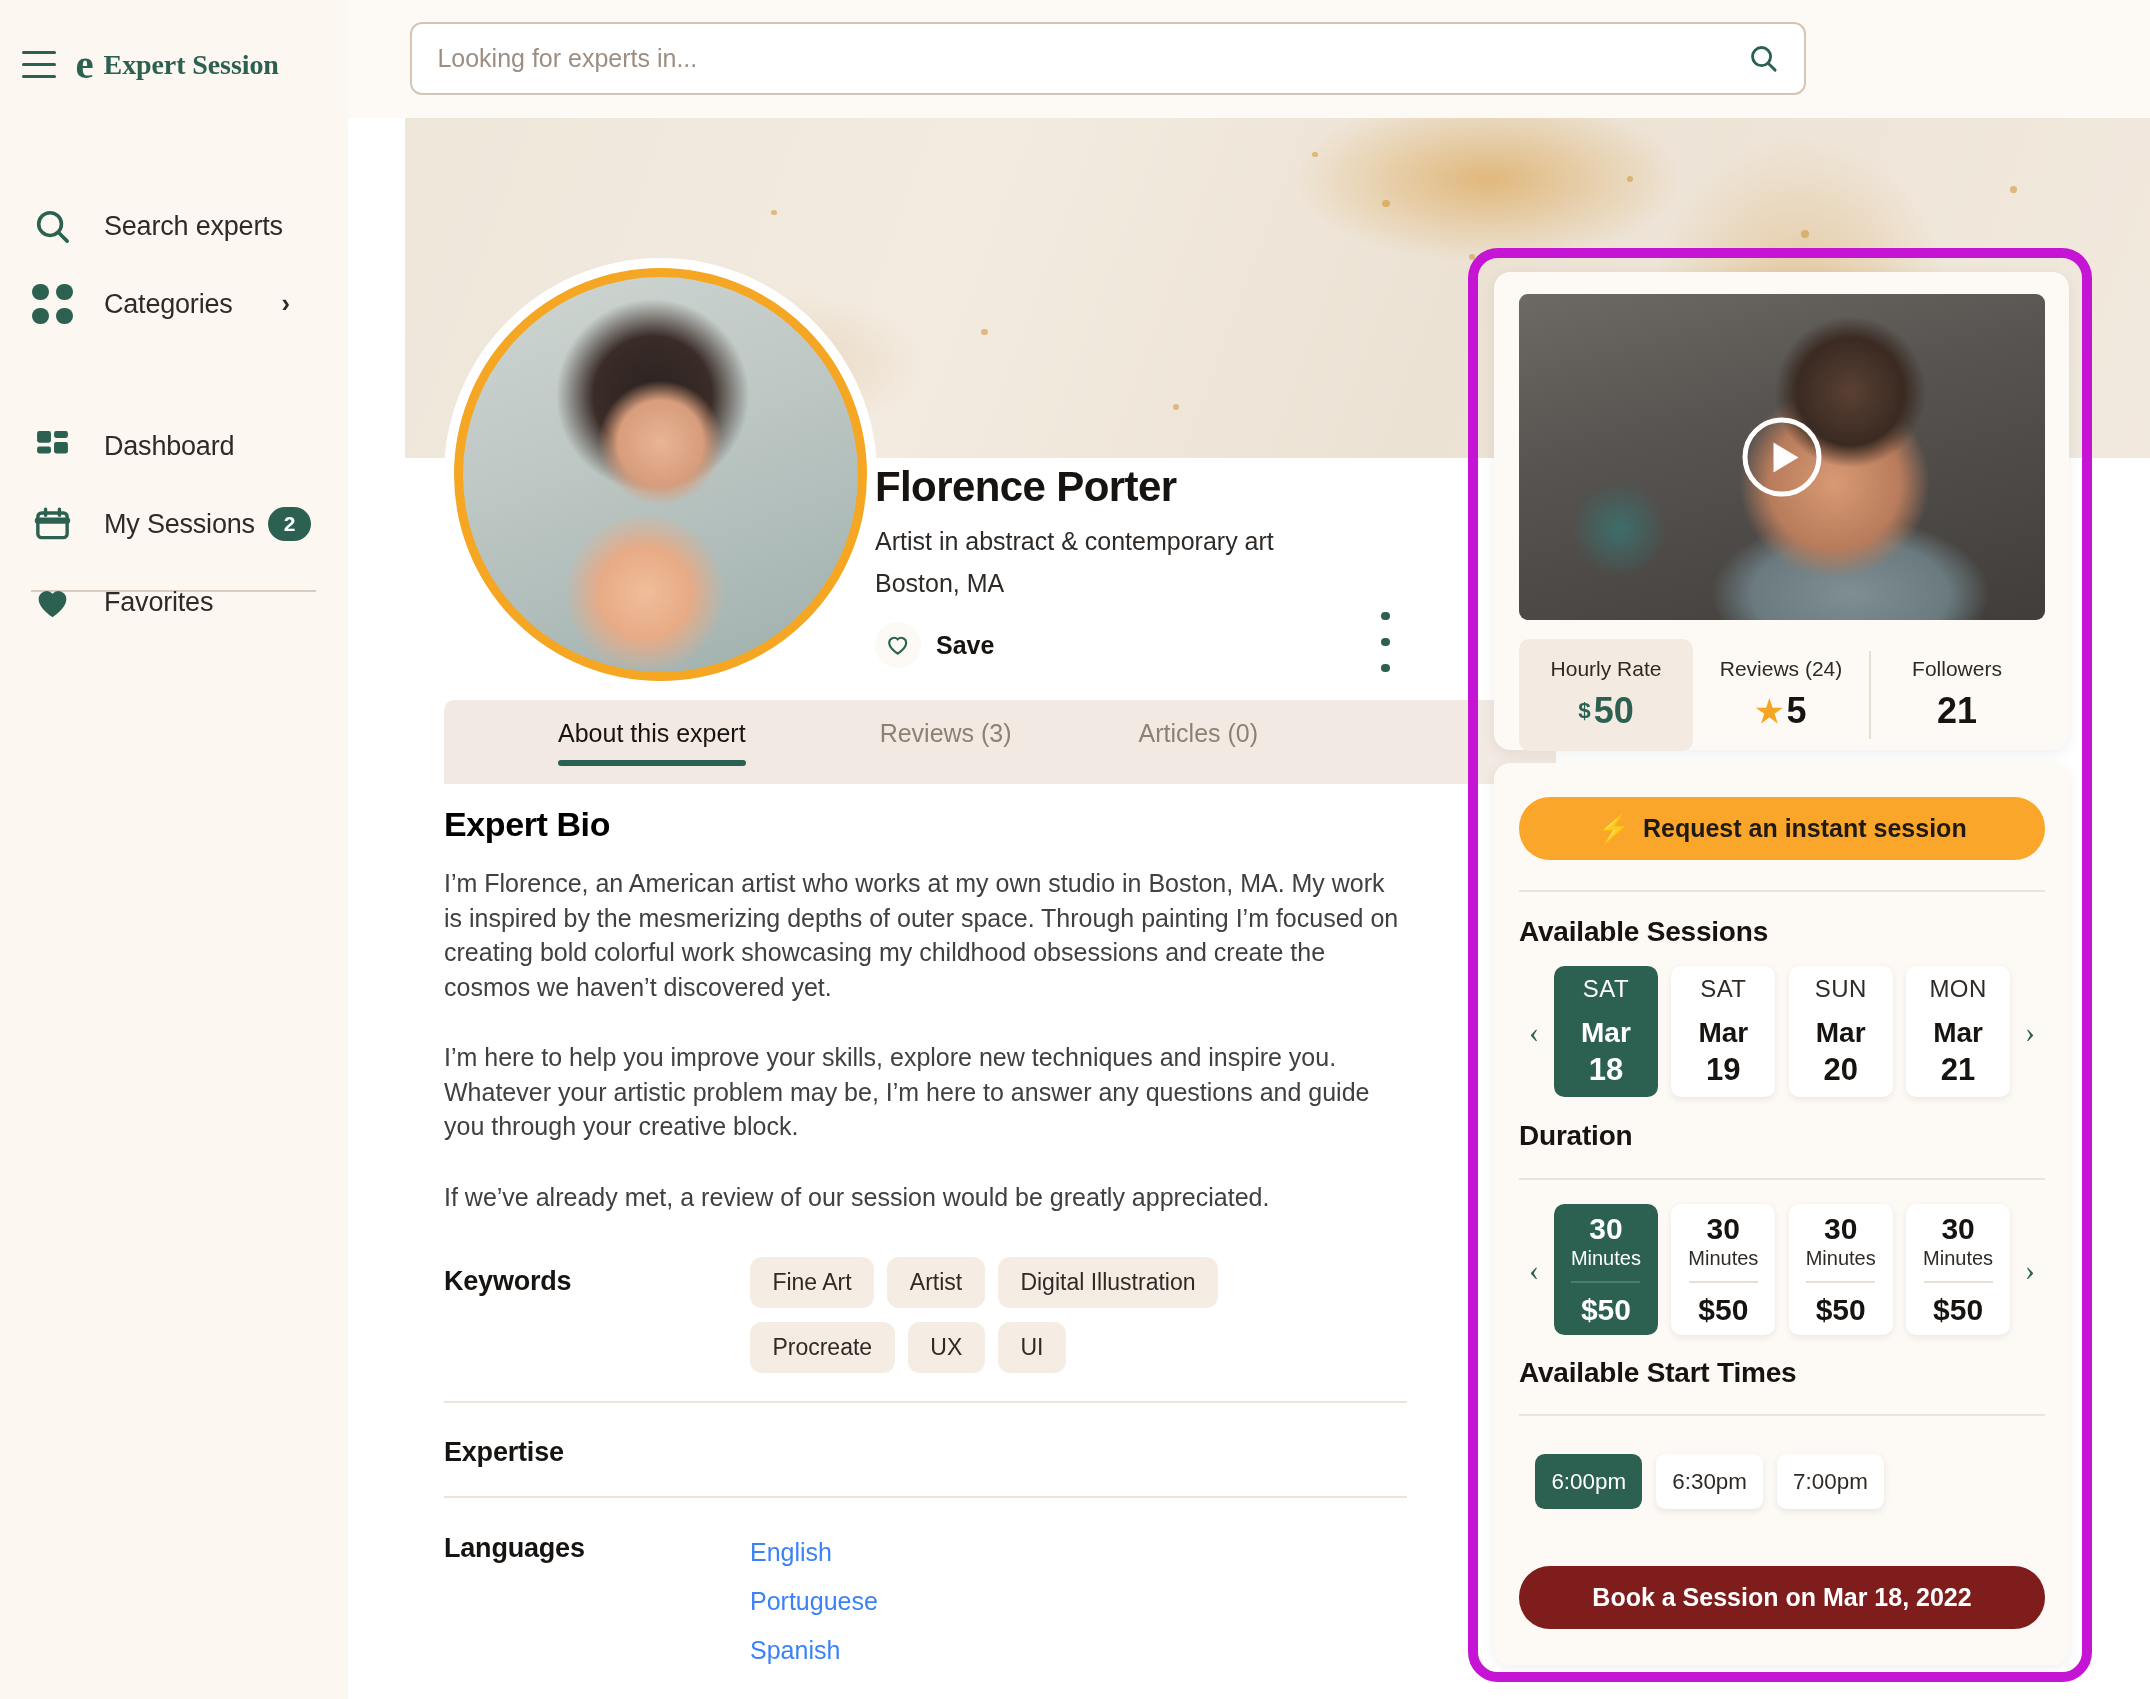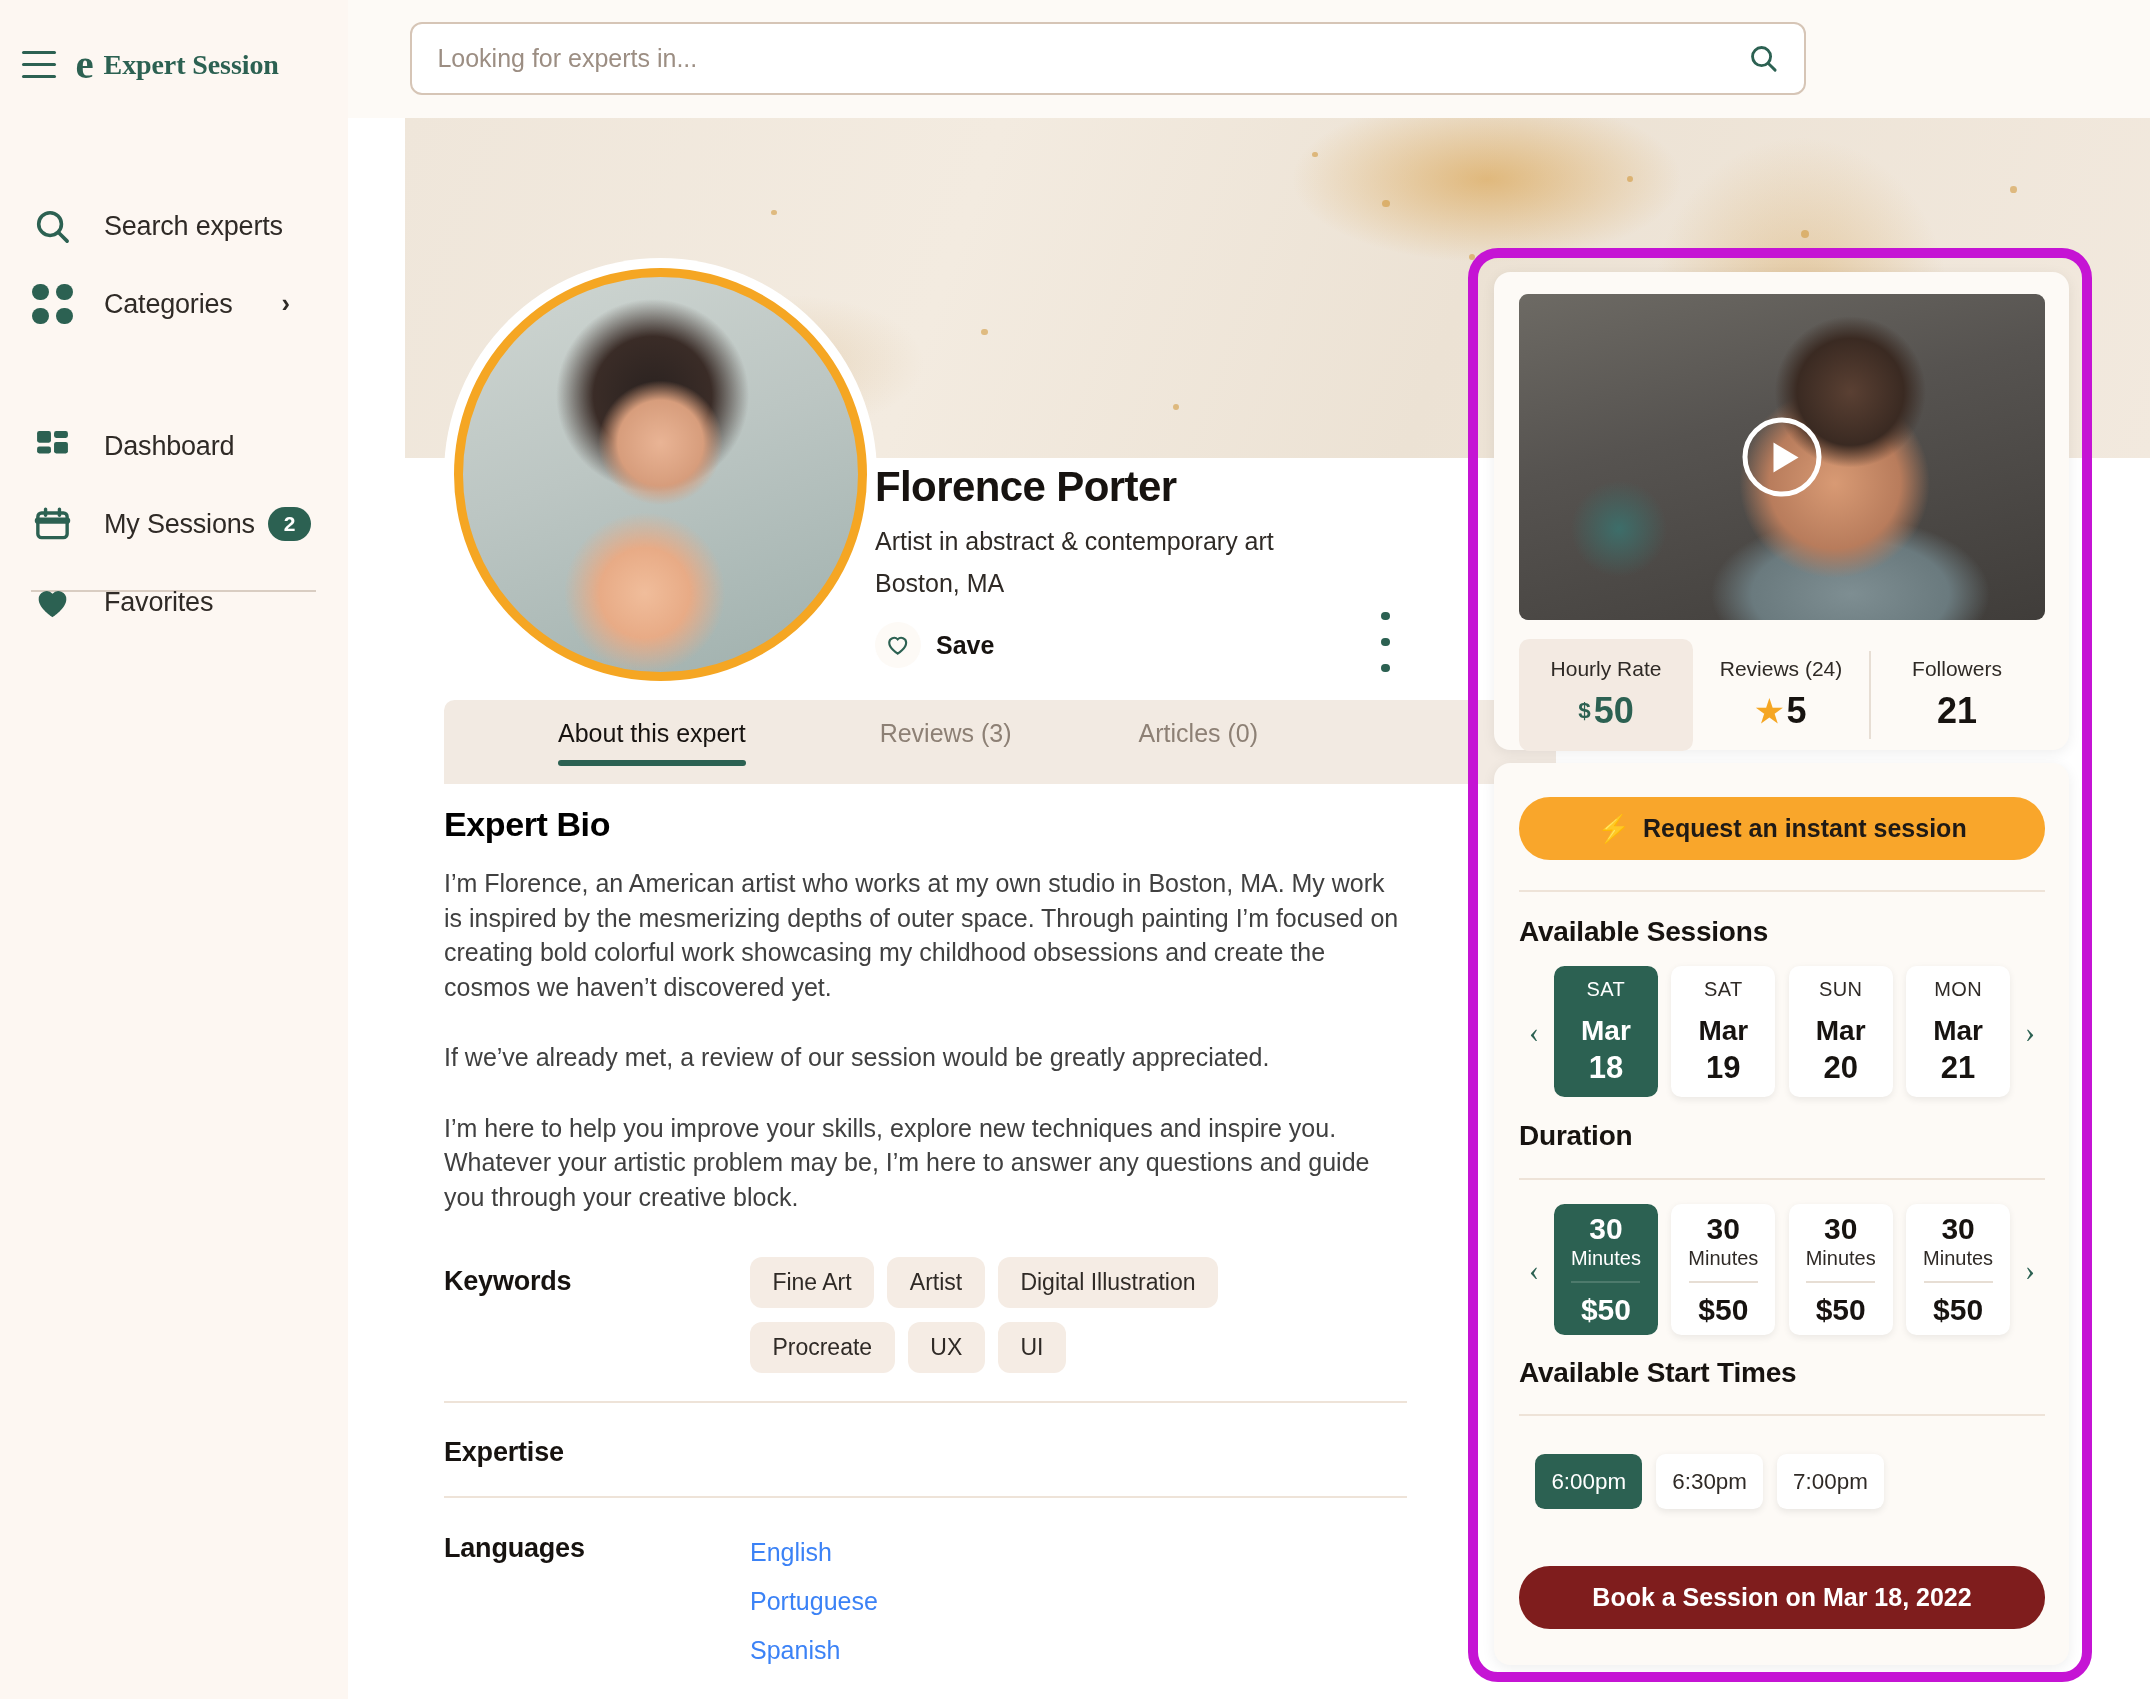--- a/index.html
+++ b/index.html
@@ -277,21 +277,21 @@
   }
   .car-track { flex: 1; display: flex; gap: 13.4px; justify-content: center; }
 
   .date-card {
     width: 104px; height: 131px; border-radius: 10.5px;
     background: #ffffff; box-shadow: 0 2.2px 7.5px rgba(0,0,0,.07);
     display: flex; flex-direction: column; align-items: center; justify-content: center;
     cursor: pointer;
   }
   .date-card.sel { background: #2c6152; box-shadow: none; }
-  .dc-dow { font-size: 20px; color: #2f2a26; letter-spacing: 0.4px; }
+  .dc-dow { font-size: 24px; color: #2f2a26; letter-spacing: 0.4px; }
   .dc-mon { margin-top: 14px; font-size: 28px; font-weight: bold; color: #171310; }
   .dc-day { margin-top: 3px; font-size: 31px; font-weight: bold; color: #171310; }
   .date-card.sel .dc-dow, .date-card.sel .dc-mon, .date-card.sel .dc-day { color: #ffffff; }
 
   .dur-card {
     width: 104px; height: 131px; border-radius: 10.5px;
     background: #ffffff; box-shadow: 0 2.2px 7.5px rgba(0,0,0,.07);
     display: flex; flex-direction: column; align-items: center; justify-content: center;
     cursor: pointer; padding: 0 10.5px;
   }
@@ -454,22 +454,22 @@
 
 <div id="tabs">
   <div class="tab active" id="tab-about">About this expert</div>
   <div class="tab" id="tab-reviews">Reviews (3)</div>
   <div class="tab" id="tab-articles">Articles (0)</div>
 </div>
 
 <div id="bio">
   <div class="bio-title">Expert Bio</div>
   <p class="bio-p">I’m Florence, an American artist who works at my own studio in Boston, MA. My work is inspired by the mesmerizing depths of outer space. Through painting I’m focused on creating bold colorful work showcasing my childhood obsessions and create the cosmos we haven’t discovered yet.</p>
+  <p class="bio-p">I’m here to help you improve your skills, explore new techniques and inspire you. Whatever your artistic problem may be, I’m here to answer any questions and guide you through your creative block.</p>
   <p class="bio-p">If we’ve already met, a review of our session would be greatly appreciated.</p>
-  <p class="bio-p">I’m here to help you improve your skills, explore new techniques and inspire you. Whatever your artistic problem may be, I’m here to answer any questions and guide you through your creative block.</p>
 </div>
 
 <div id="meta">
 
   <div class="meta-row" style="border-top:none">
     <div class="meta-label">Keywords</div>
     <div class="chips">
       <span class="chip">Fine Art</span>
       <span class="chip">Artist</span>
       <span class="chip">Digital Illustration</span>

